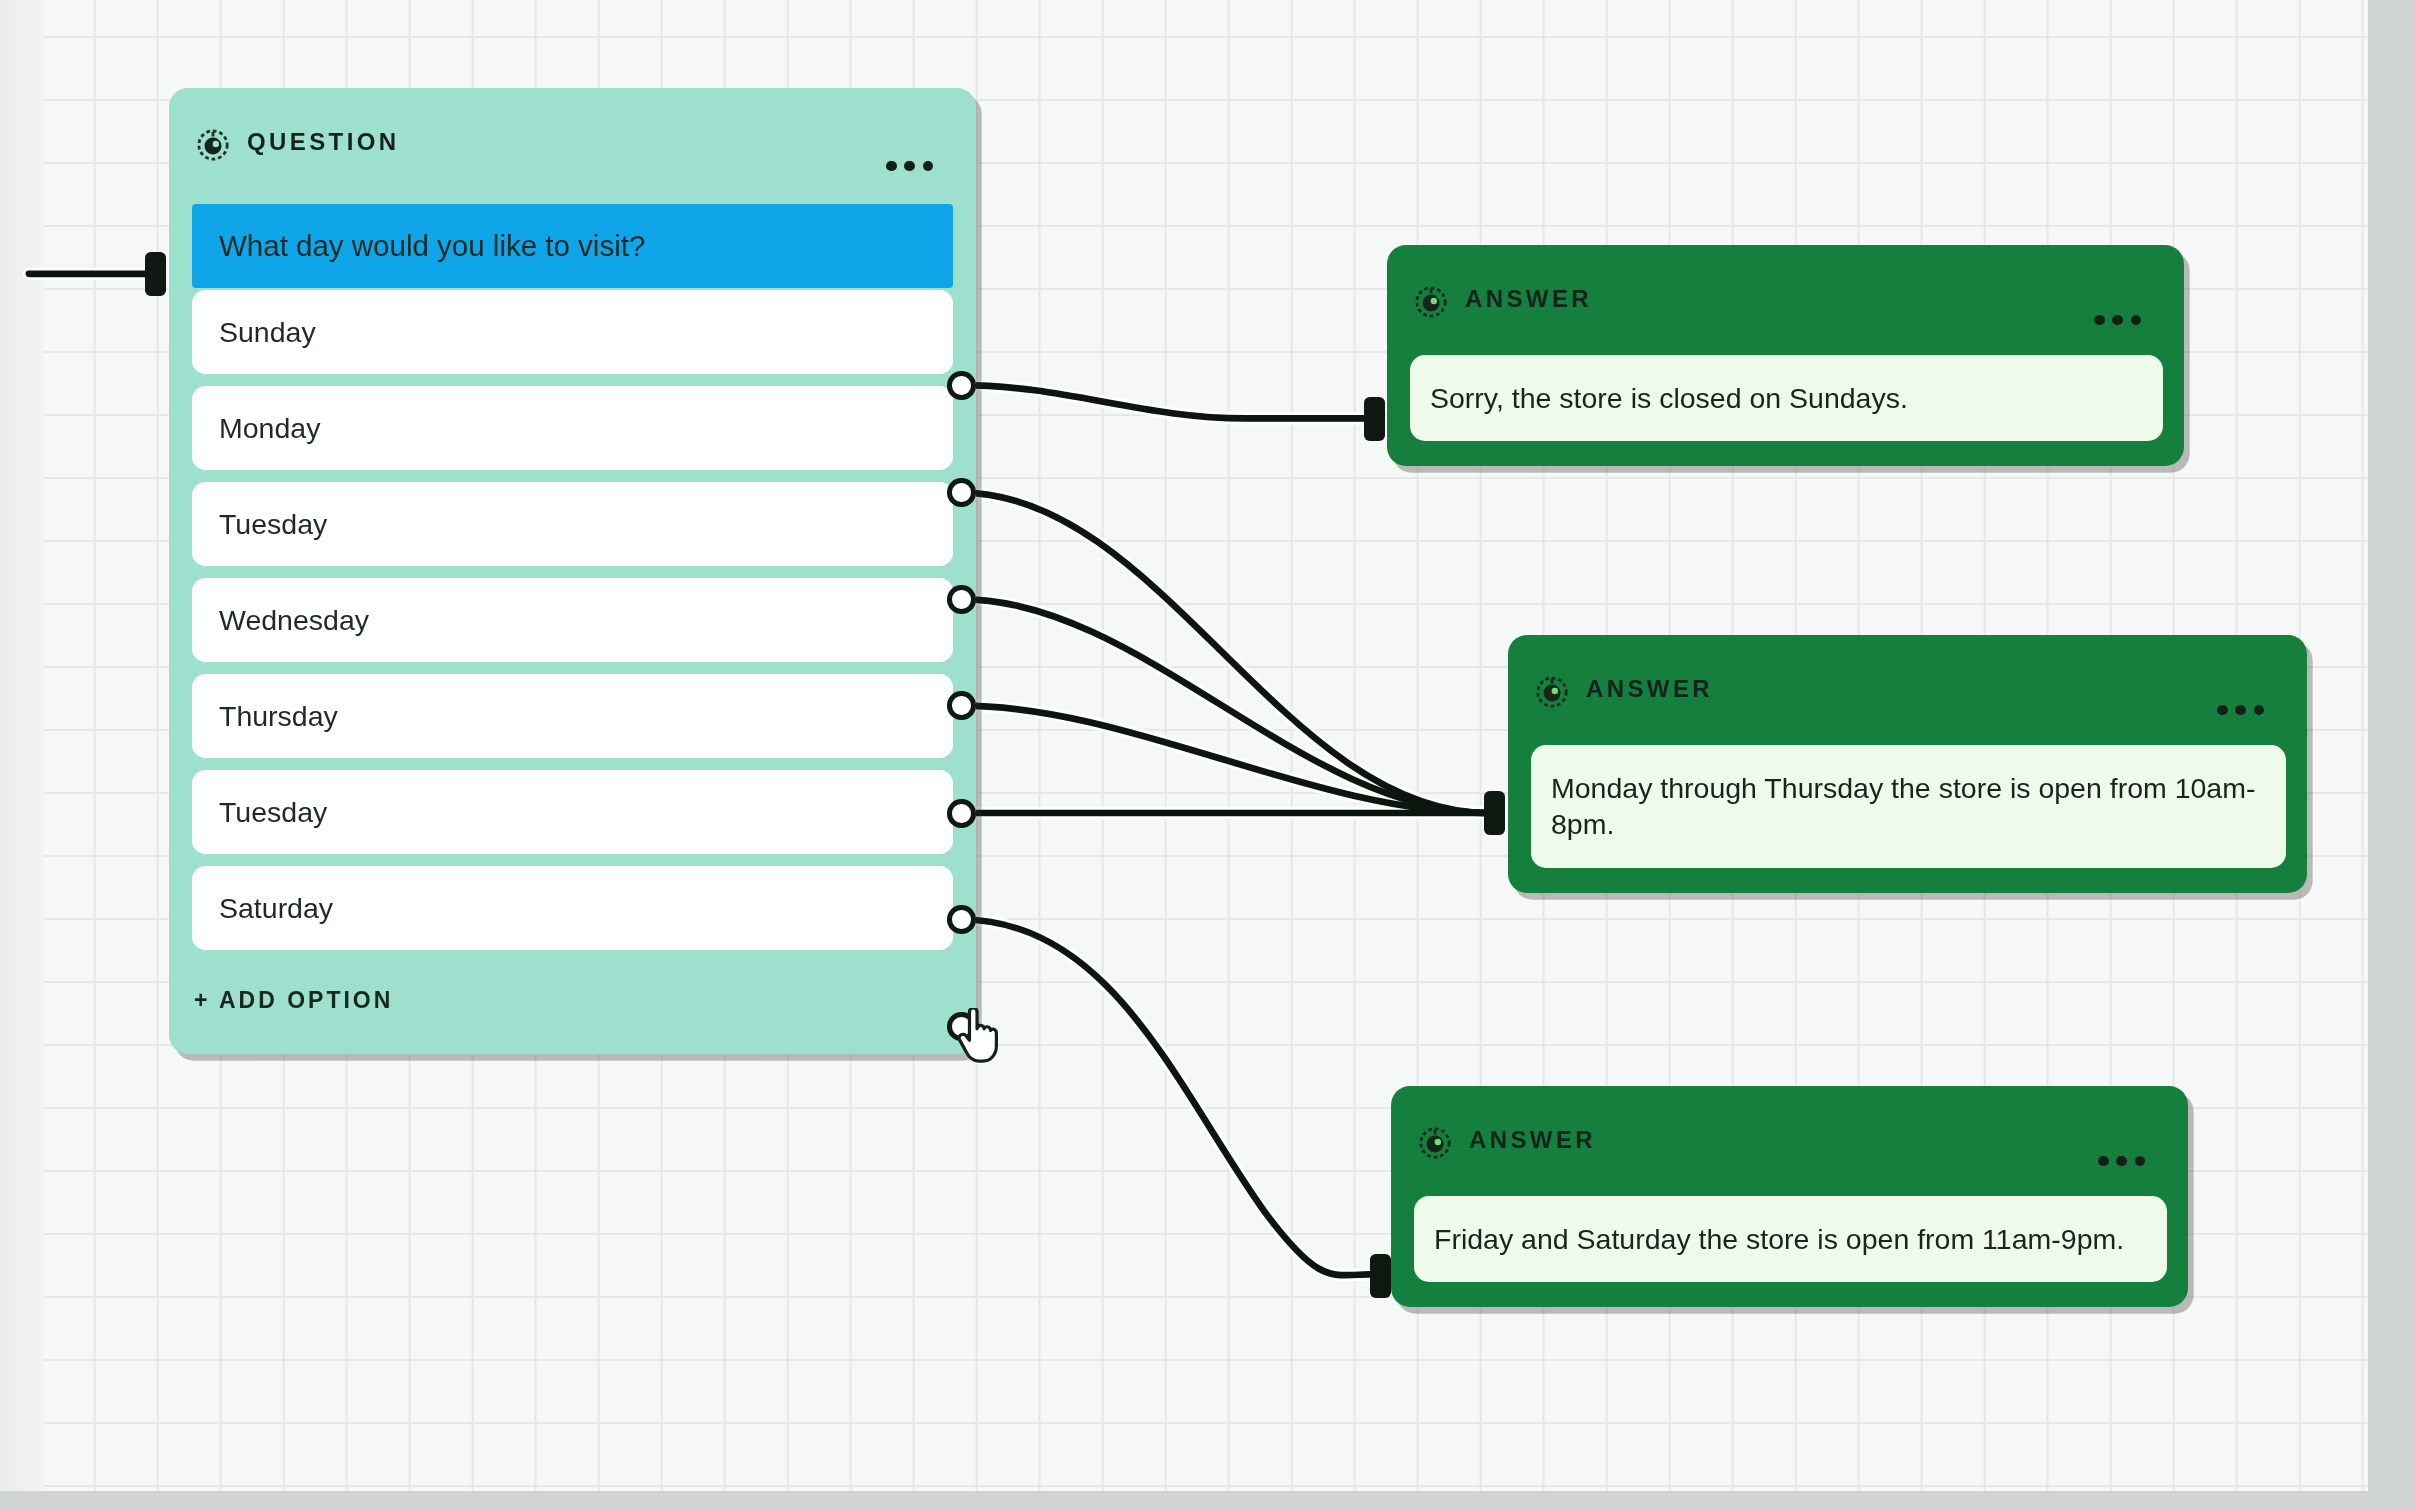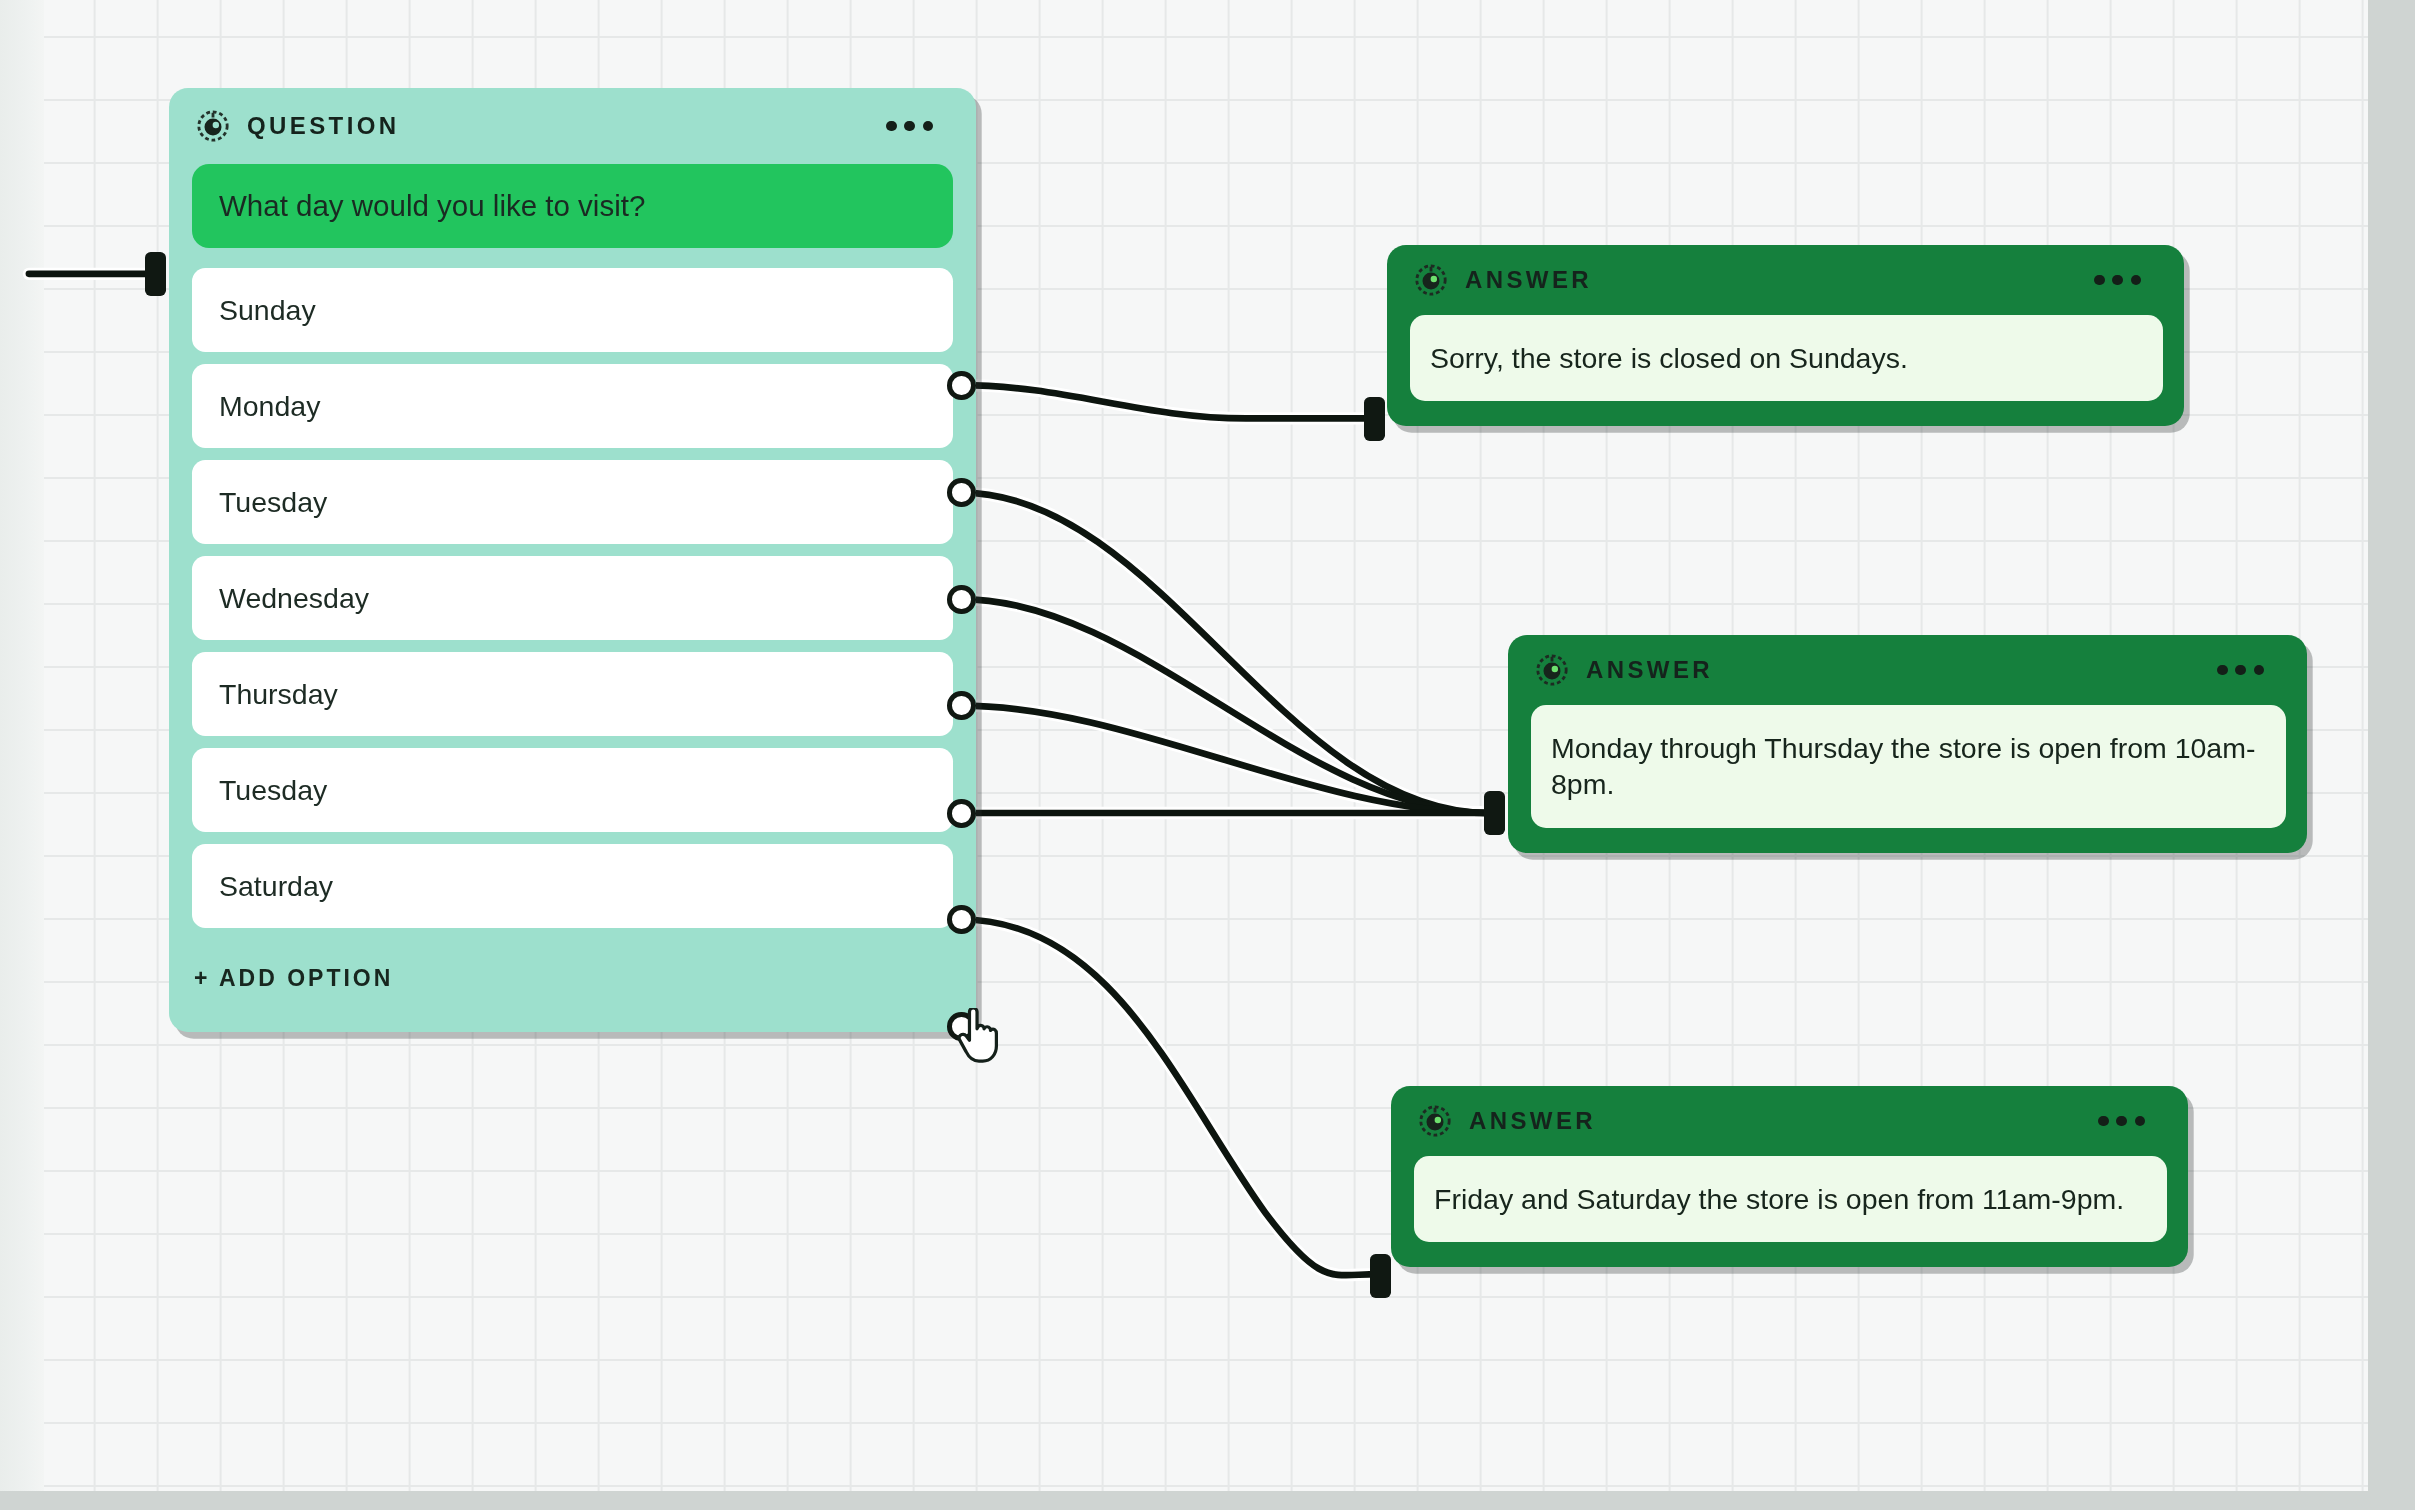--- a/index.html
+++ b/index.html
@@ -64,24 +64,24 @@
   }
 
   
   .card {
     position: absolute;
     border-radius: 17px;
     box-shadow: 5.7px 6.7px 0 rgba(40,48,45,0.30);
   }
   .card-head {
     display: flex;
-    align-items: center;
     height: 70px;
     padding: 0 43px 0 27px;
     box-sizing: border-box;
+    margin-top: 40px;
   }
   .head-icon {
     width: 34px; height: 34px;
     flex: 0 0 34px;
     margin-right: 17px;
     position: relative;
   }
   .head-title {
     font-size: 24px;
     letter-spacing: 3.4px;
@@ -106,23 +106,23 @@
   
   #question-node {
     left: 169px;
     top: 88px;
     width: 807px;
     background: #9de0cd;
     border-radius: 19px;
   }
   #question-node .card-head { height: 76px; }
   .q-prompt {
-    margin: 0 23px 20px 23px;
-    background: #22c55e;
-    border-radius: 17px;
+    margin: 0 23px 2px 23px;
+    background: #0ea5e9;
+    border-radius: 4px;
     padding: 25px 27px;
     font-size: 29.5px;
     color: #1a2a22;
     font-weight: 500;
     box-sizing: border-box;
   }
   .opt-list {
     padding: 0 23px;
   }
   .opt-row {

